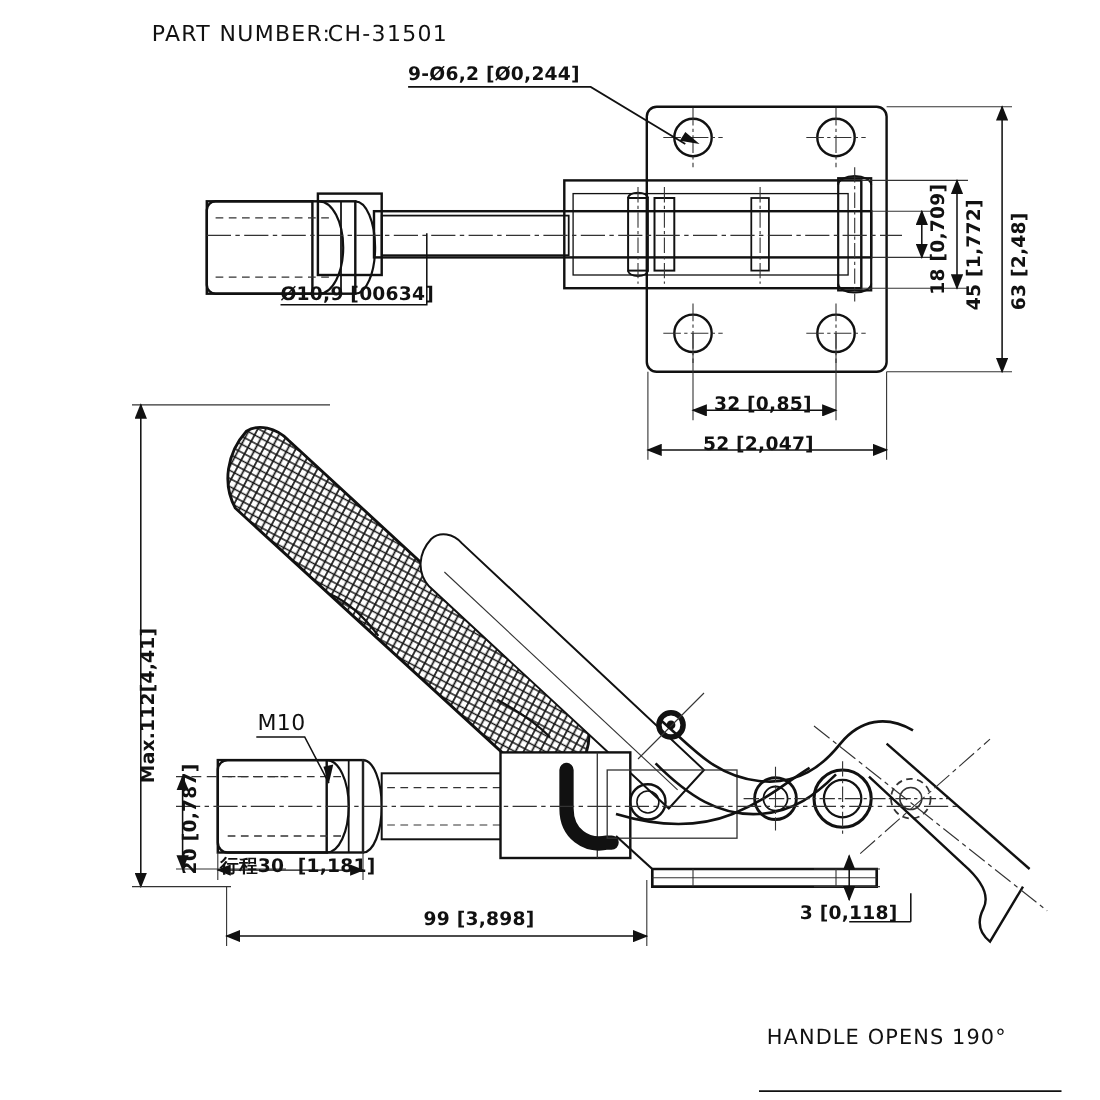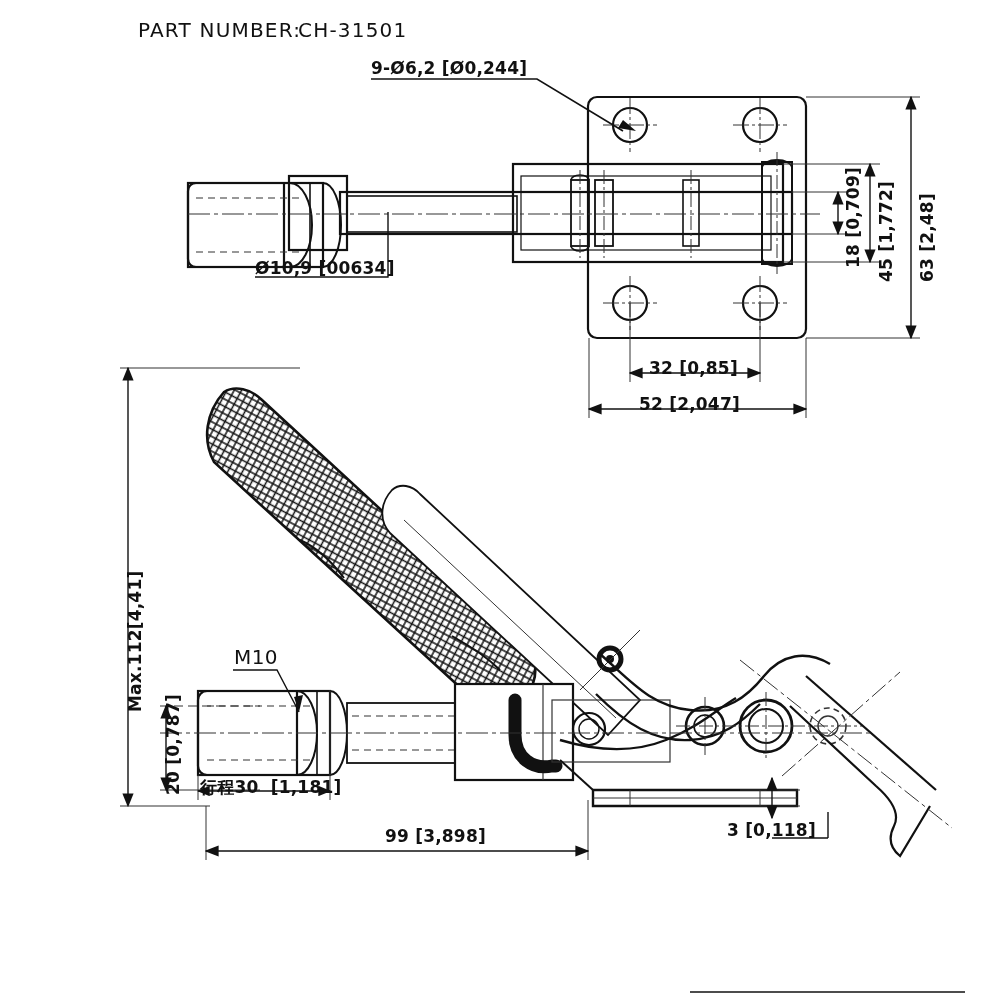--- a/index.html
+++ b/index.html
@@ -346,14 +346,15 @@
   <div class="txt t-dim-lite" style="left:234px; top:645px; font-size:20px;">M10</div>
 
   <div class="txt t-dim vert-up" style="left:163px; top:795px;">20 [0,787]</div>
 
   <div class="txt t-dim" style="left:200px; top:776px;">行程30  [1,181]</div>
 
   <div class="txt t-dim" style="left:341px; top:826px;margin-left:44px;">99 [3,898]</div>
 
   <div class="txt t-dim" style="left:727px; top:820px;">3 [0,118]</div>
 
+  <div class="txt t-note" style="left:697px; top:932px;">HANDLE OPENS 190°</div>
 
 </div>
 
 </body></html>

